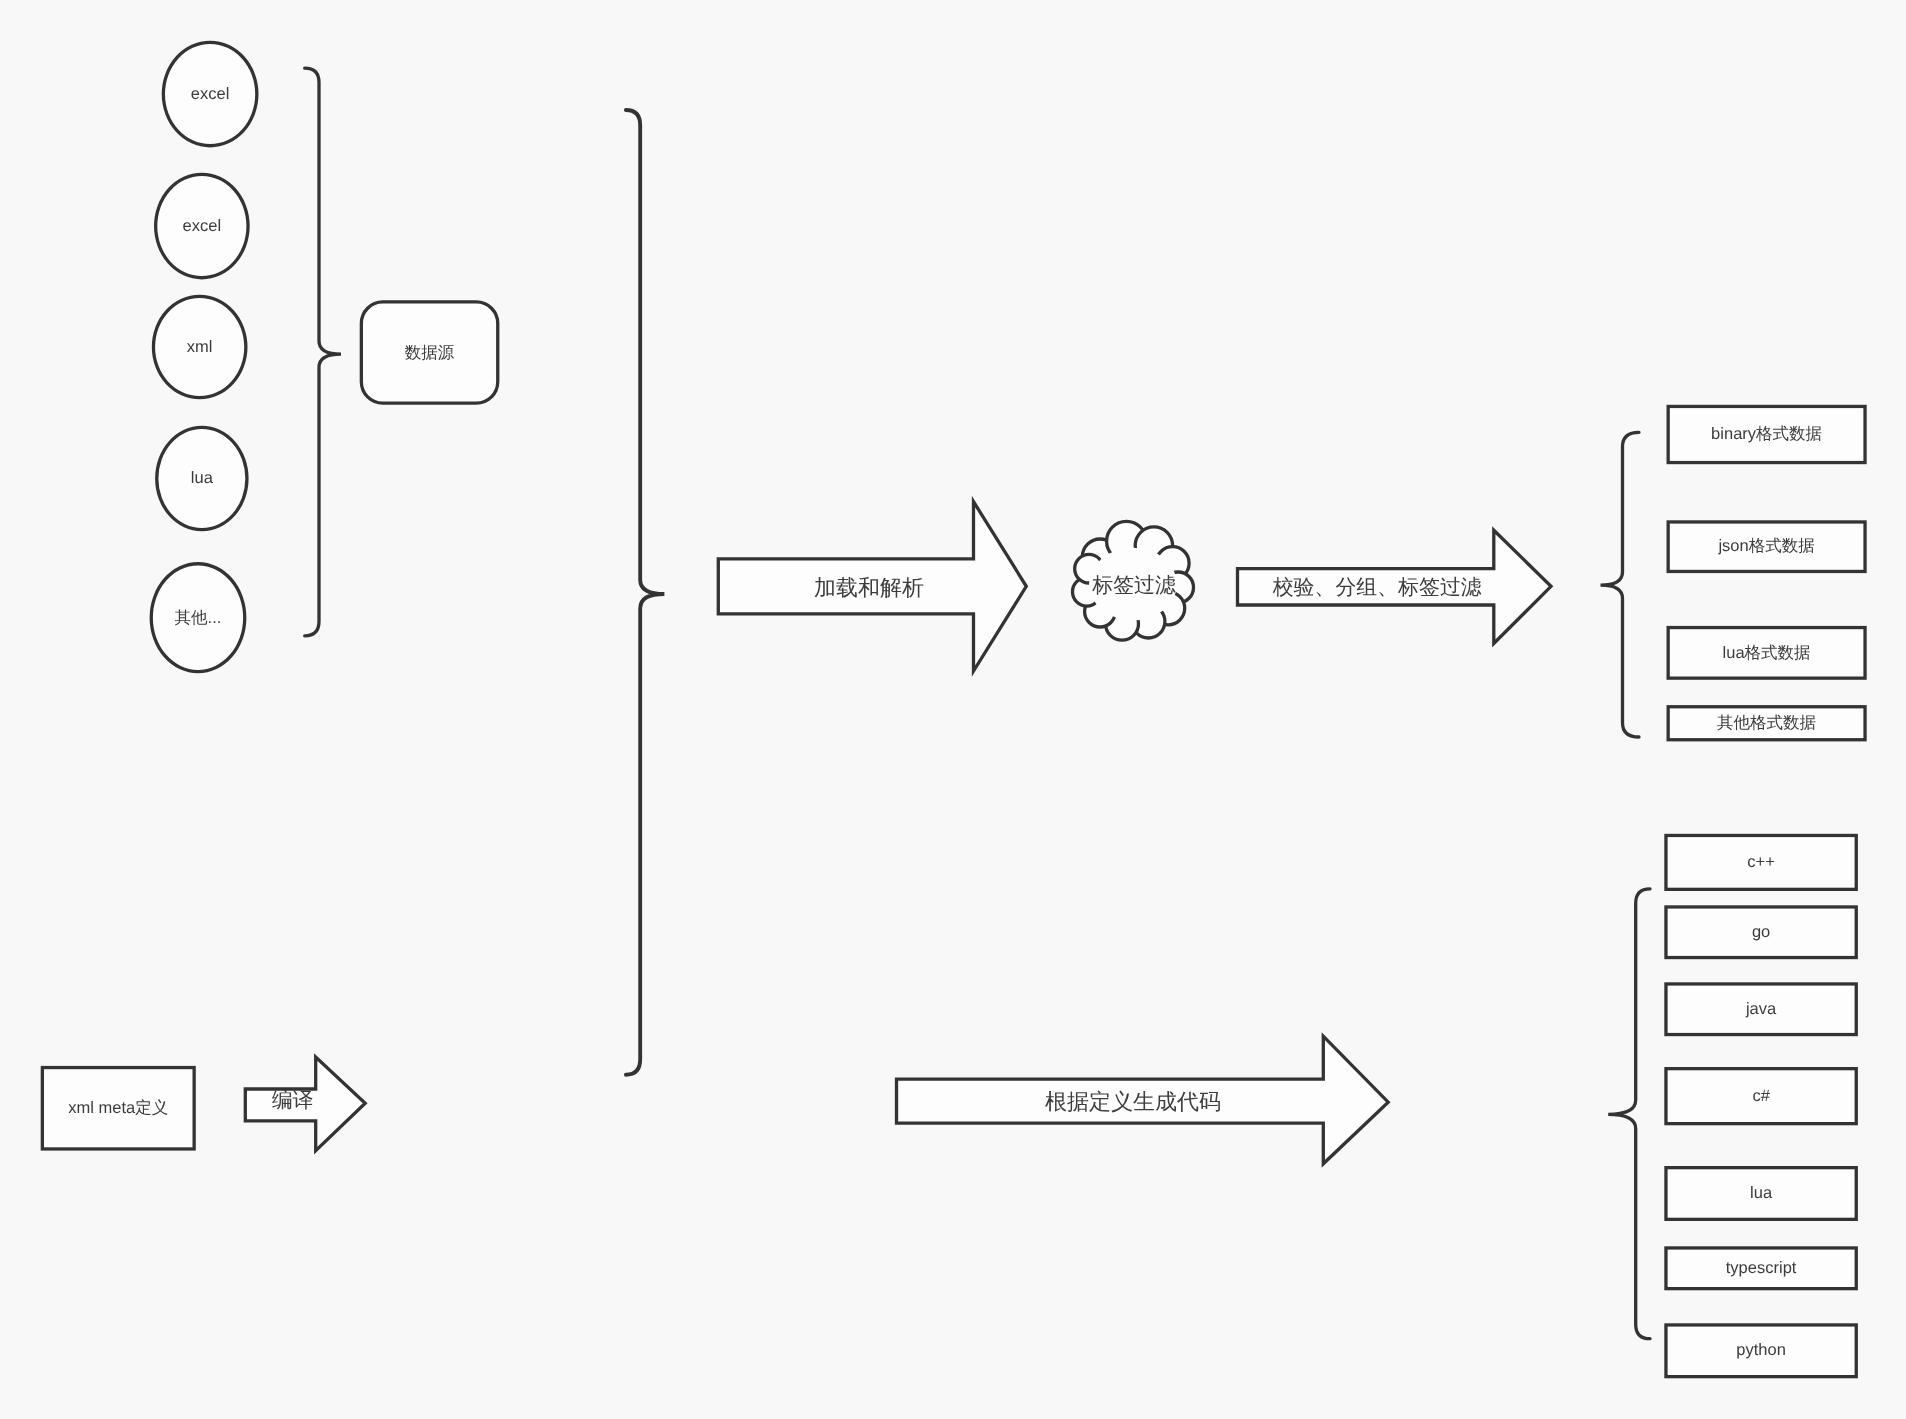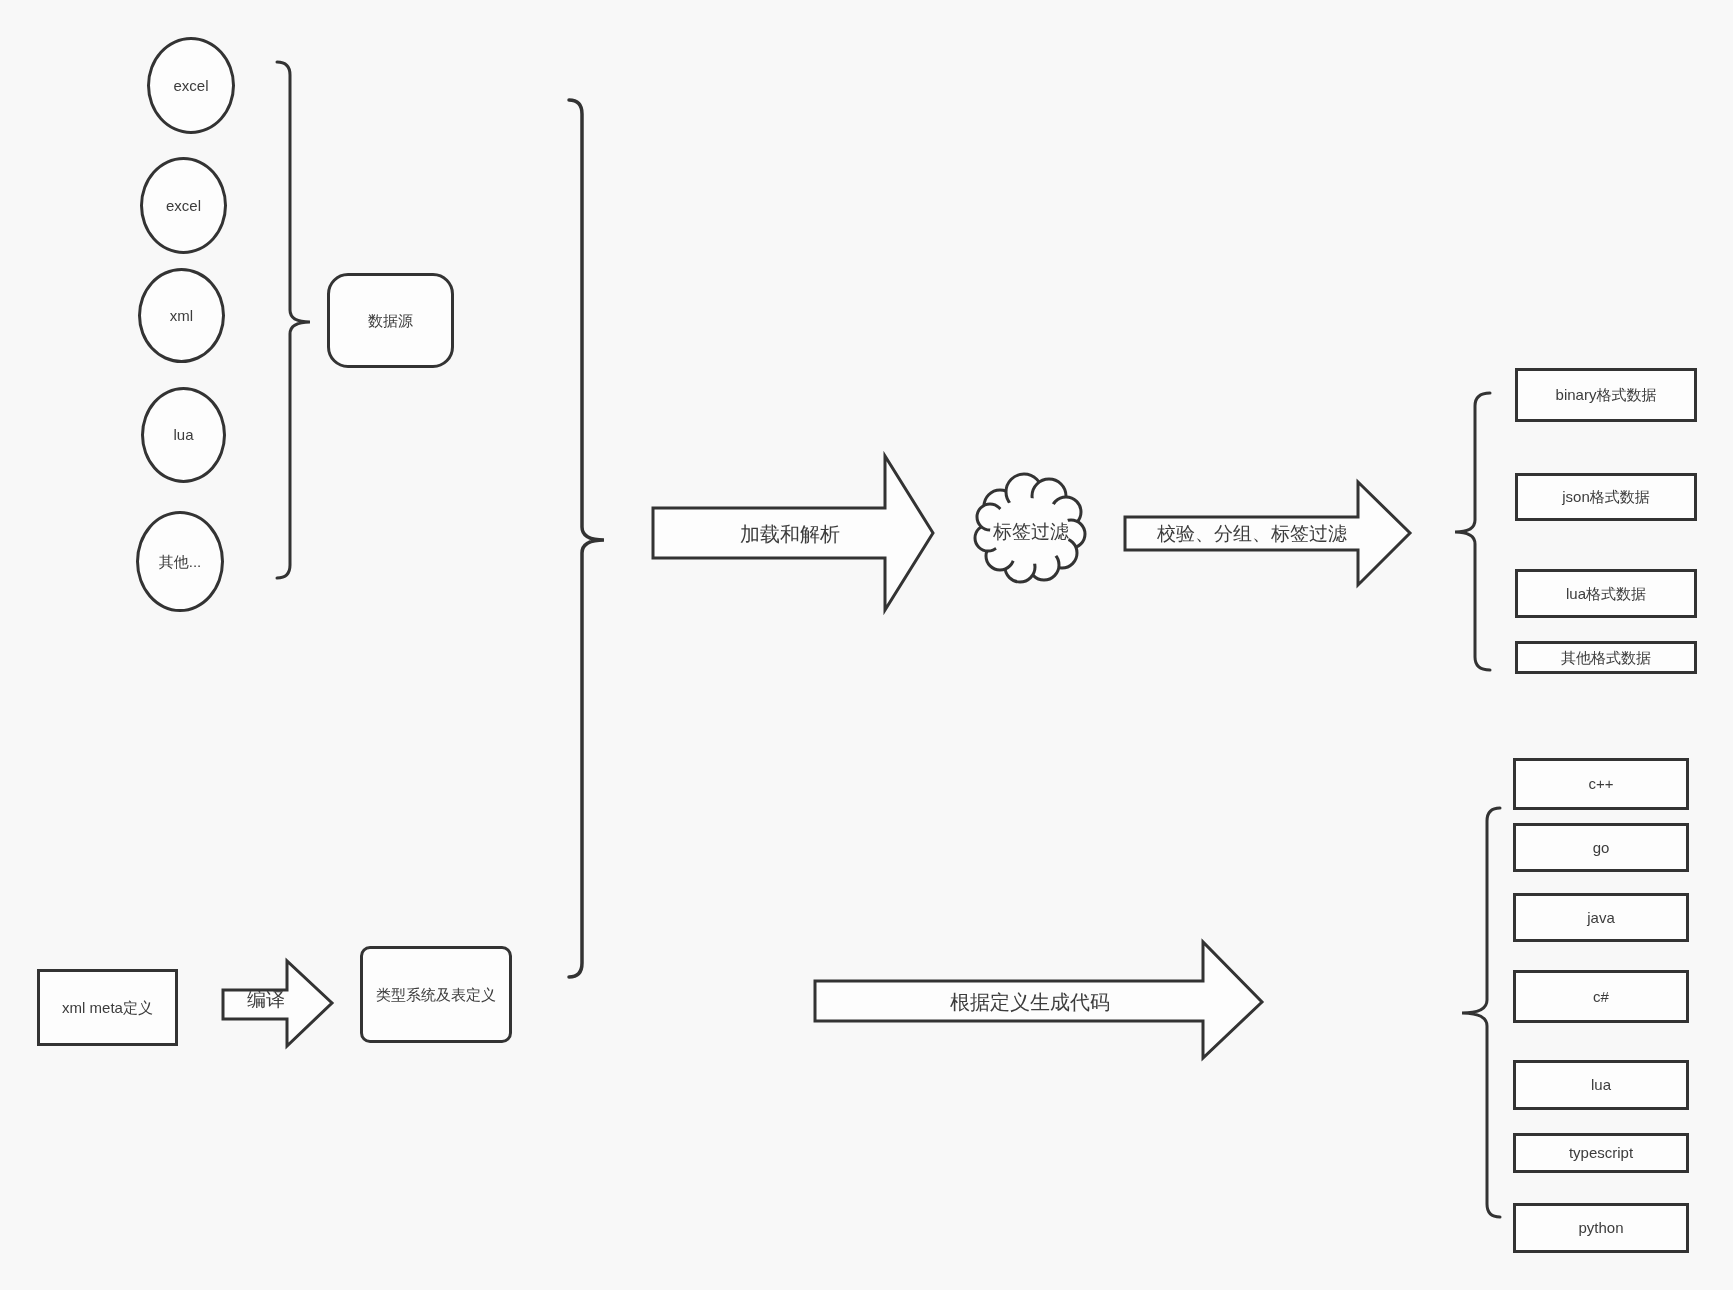--- a/index.html
+++ b/index.html
@@ -88,21 +88,20 @@
   <div class="lbl" style="left:1252px;top:534px;">校验、分组、标签过滤</div>
   <div class="lbl" style="left:266px;top:984px;margin-top:16px;">编译</div>
   <div class="lbl arrow-lbl" style="left:1030px;top:1002px;">根据定义生成代码</div>
 
   <div class="node" style="left:1515px;top:368px;width:182px;height:54px;">binary格式数据</div>
   <div class="node" style="left:1515px;top:473px;width:182px;height:48px;">json格式数据</div>
   <div class="node" style="left:1515px;top:569px;width:182px;height:49px;">lua格式数据</div>
   <div class="node" style="left:1515px;top:641px;width:182px;height:33px;">其他格式数据</div>
 
   <div class="node" style="left:37px;top:969px;width:141px;height:77px;">xml meta定义</div>
-  <div class="node rounded" style="left:360px;top:946px;width:152px;height:97px;">类型系统及表定义</div>
 
   <div class="node" style="left:1513px;top:758px;width:176px;height:52px;">c++</div>
   <div class="node" style="left:1513px;top:823px;width:176px;height:49px;">go</div>
   <div class="node" style="left:1513px;top:893px;width:176px;height:49px;">java</div>
   <div class="node" style="left:1513px;top:970px;width:176px;height:53px;">c#</div>
   <div class="node" style="left:1513px;top:1060px;width:176px;height:50px;">lua</div>
   <div class="node" style="left:1513px;top:1133px;width:176px;height:40px;">typescript</div>
   <div class="node" style="left:1513px;top:1203px;width:176px;height:50px;">python</div>
 
 </div>

